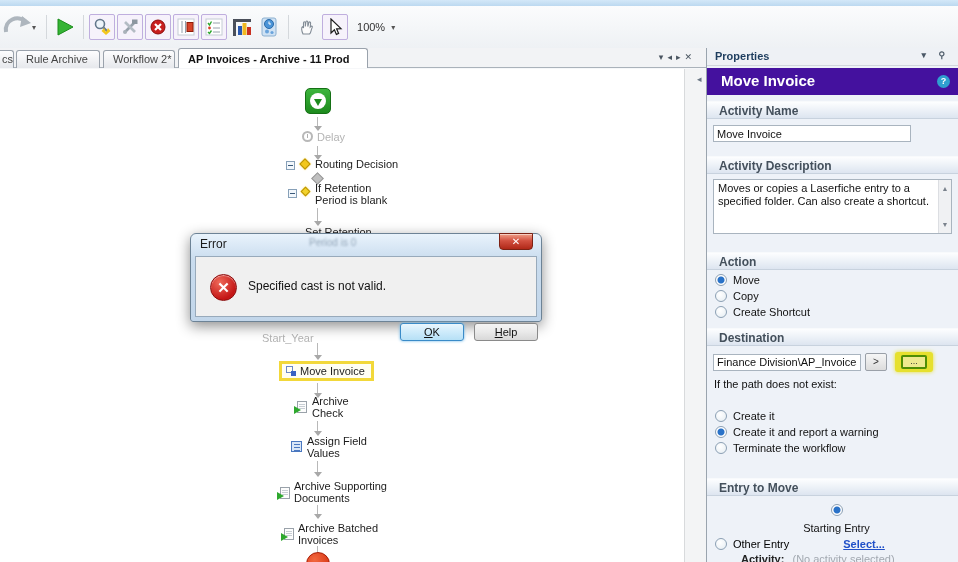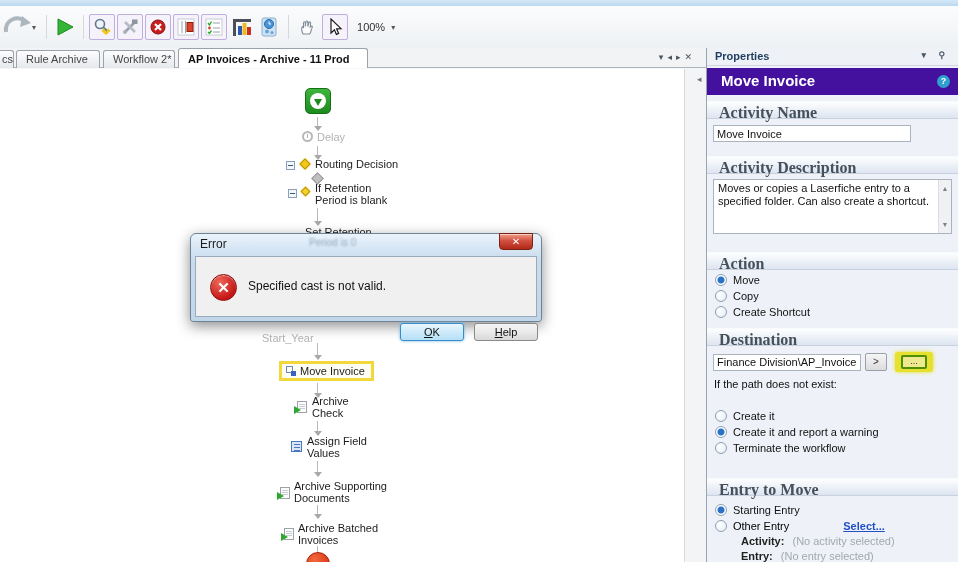--- a/index.html
+++ b/index.html
@@ -114,21 +114,21 @@
     background:#eef2f8; border-left:1px solid #9aa4ae; }
   .props-header { height:18px; background:#eef1f5; border-bottom:1px solid #d0d6dc;
     font-size:11px; font-weight:bold; color:#1e3d5e; padding:2px 0 0 8px; position:relative; }
   .props-header .hdr-icons { position:absolute; right:8px; top:2px; font-size:9px; color:#4a5866; letter-spacing:5px; }
   .purple-bar { height:27px; background:#44119e; color:#fff; font-size:15px; font-weight:bold;
     padding:4px 0 0 14px; position:relative; margin-top:2px; }
   .help-circle { position:absolute; right:8px; top:7px; width:13px; height:13px; border-radius:50%;
     background:#2f9fd0; color:#fff; font-size:9px; font-weight:bold; text-align:center; line-height:13px; }
   .sec-hdr { height:18px; background:linear-gradient(180deg,#fdfeff,#dde5f0);
     border-top:1px solid #f8fafc; border-bottom:1px solid #c8d2de;
-    font-size:16px; font-weight:bold; color:#44505c; padding:2px 0 0 12px;font-family:Liberation Serif, serif; }
+    font-size:12px; font-weight:bold; color:#44505c; padding:2px 0 0 12px; }
   .txt-input { display:block; border:1px solid #a9b4bf; background:#fff; font-size:11px;
     font-family:"Liberation Sans",sans-serif; color:#111; height:17px; padding:1px 3px; }
   .desc-box { position:relative; margin:5px 6px 4px 6px; height:55px; background:#fff;
     border:1px solid #a9b4bf; font-size:11px; color:#111; padding:2px 16px 2px 4px; line-height:13px; }
   .desc-scroll { position:absolute; right:0; top:0; width:13px; height:100%;
     background:#f0f1f3; border-left:1px solid #dcdee2; font-size:7px; color:#7a828c; text-align:center; }
   .desc-scroll .up { position:absolute; top:2px; left:0; right:0; }
   .desc-scroll .down { position:absolute; bottom:2px; left:0; right:0; }
 
   .radio-row { display:flex; align-items:center; gap:6px; margin:4px 0 0 8px; font-size:11px; color:#111; }
@@ -420,21 +420,21 @@
       <span>Create it and report a warning</span>
       </div>
     <div class="radio-row">
       <span class="radio"></span>
       <span>Terminate the workflow</span>
       </div>
     <div class="spacer10"></div>
       <div class="spacer14"></div>
 
     <div class="sec-hdr">Entry to Move</div>
-    <div class="radio-row" style="margin-top:8px;">
+    <div class="radio-row" style="margin-top:8px;flex-direction:column;">
       <span class="radio checked"></span>
       <span>Starting Entry</span>
       </div>
     <div class="entry-row">
       <span class="radio" style="margin-right:6px;"></span>
       <span>Other Entry</span>
       <a class="select-link">Select...</a>
     </div>
     <div class="kv-row">
       <span class="k">Activity:</span>

